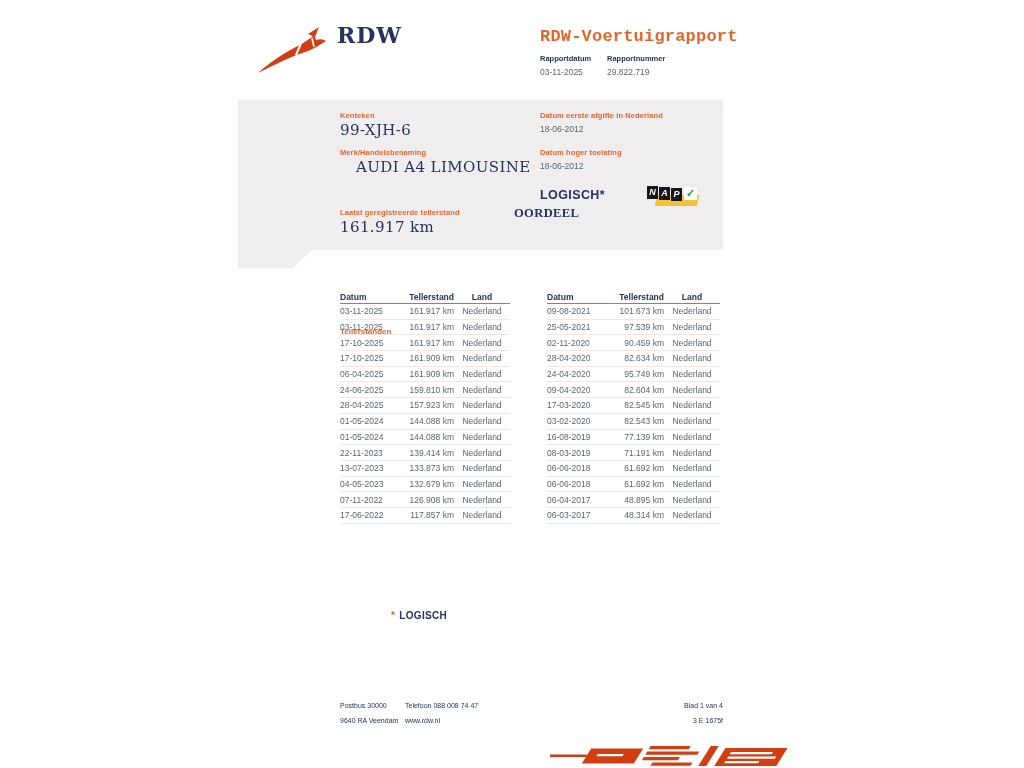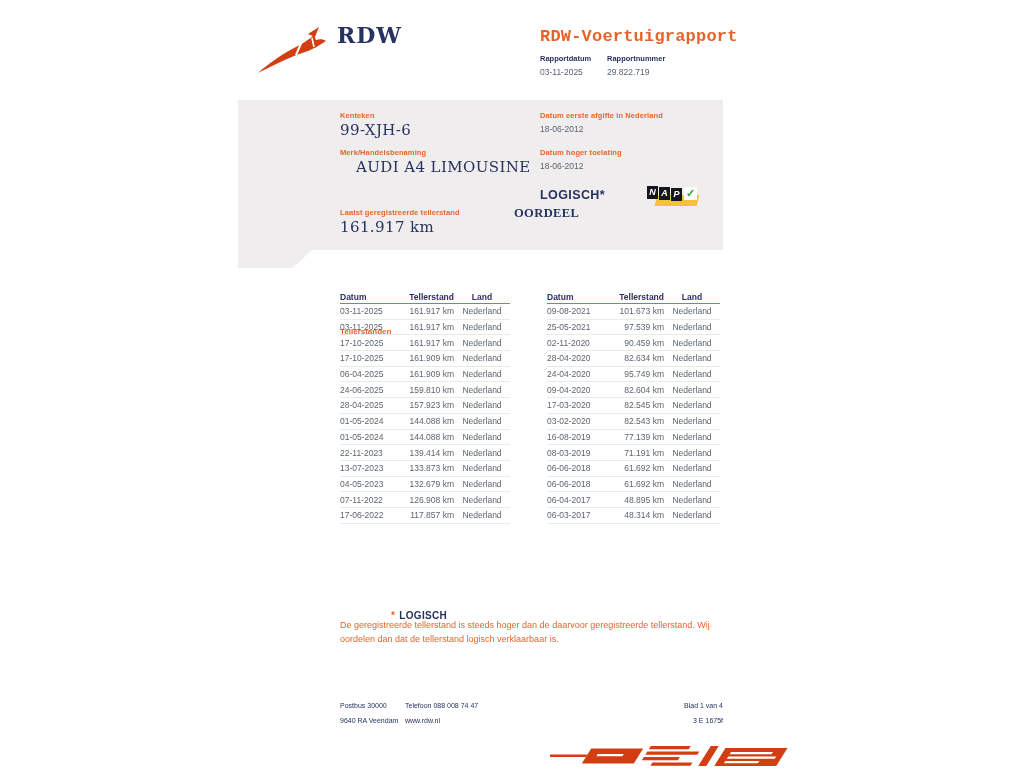--- a/index.html
+++ b/index.html
@@ -266,21 +266,20 @@
         <span>06-03-2017</span>
         <span>48.314 km</span>
         <span>Nederland</span>
       </div>
     </div>
 
   <div class="abs" style="left:343px; top:605px;margin-left:48px;">
     <span class="fn-star">*</span>
     <span class="fn-title">LOGISCH</span>
   </div>
-  <div class="abs fn-text" style="left:340px; top:618px; width:392px;">De geregistreerde tellerstand is steeds hoger dan de daarvoor geregistreerde tellerstand. Wij oordelen dan dat de tellerstand logisch verklaarbaar is.</div>
 
   <div class="abs foot" style="left:340px; top:698px;">
     <div>Postbus 30000</div>
     <div>9640 RA Veendam</div>
   </div>
   <div class="abs foot" style="left:405px; top:698px;">
     <div>Telefoon 088 008 74 47</div>
     <div>www.rdw.nl</div>
   </div>
   <div class="abs foot foot-right" style="left:600px; top:698px; width:123px;">

